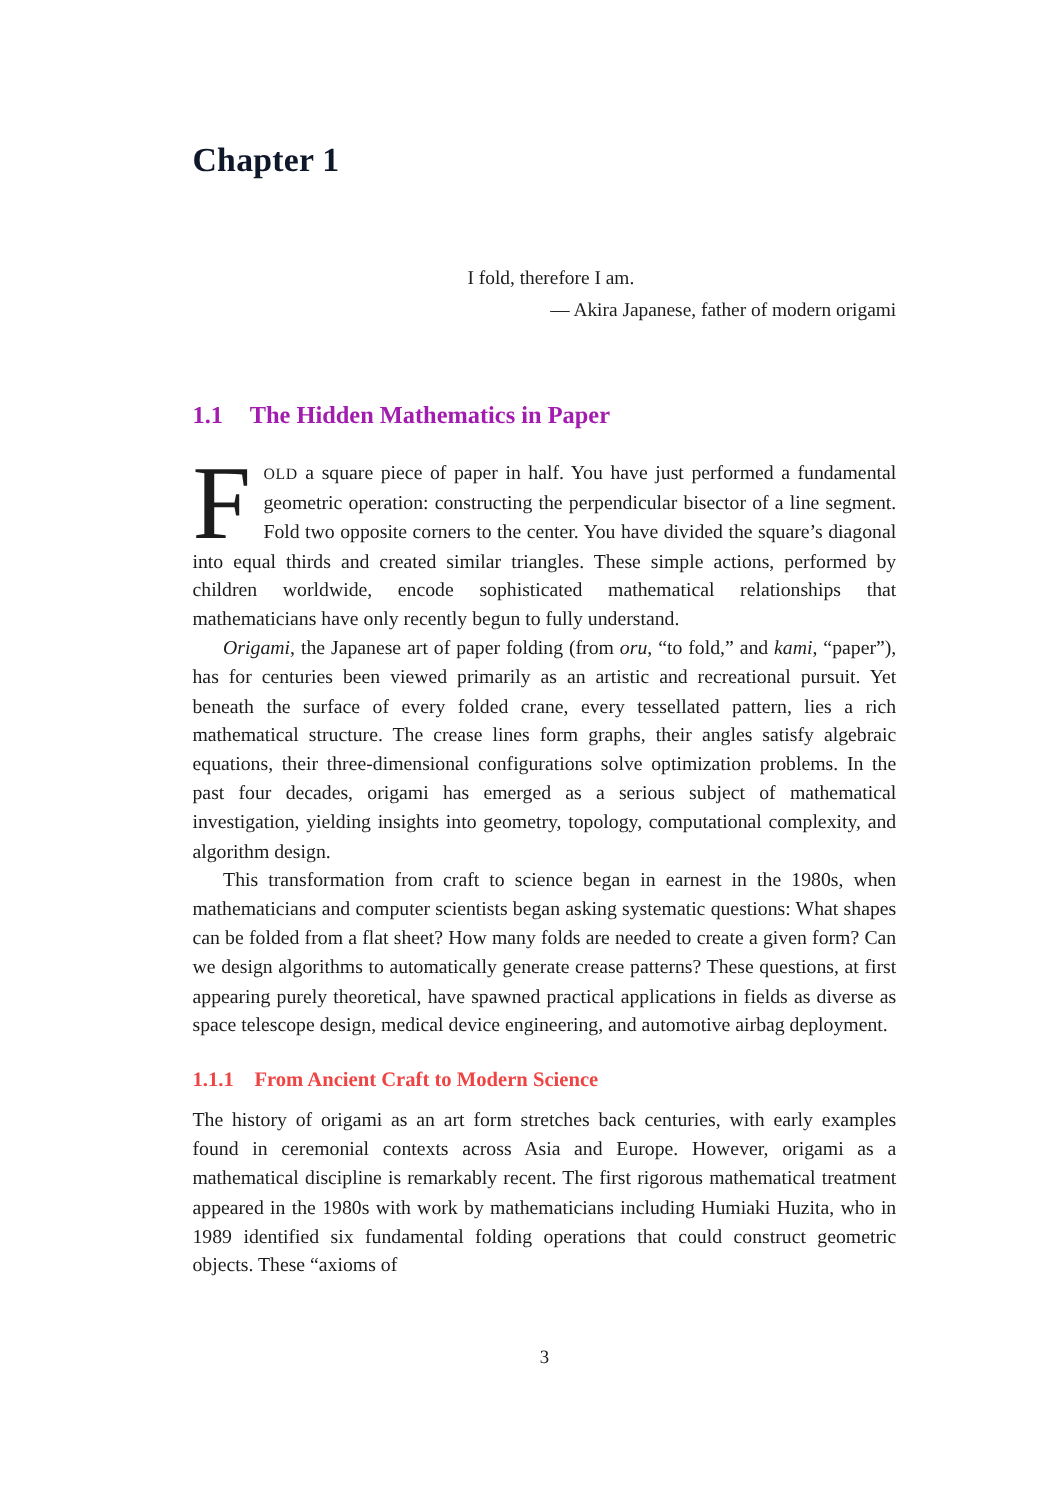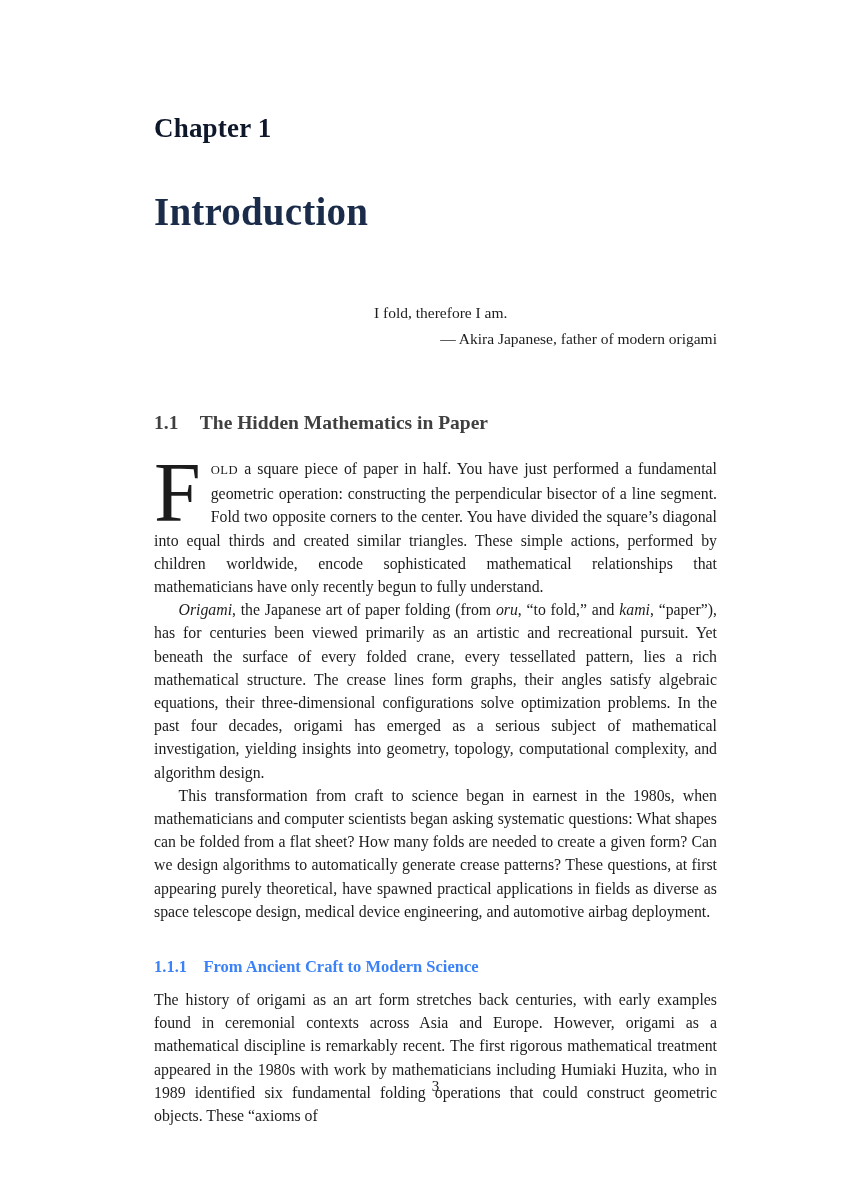--- a/index.html
+++ b/index.html
@@ -41,28 +41,28 @@
     margin: 66px 0 0 220px;
     font-size: 15.5px;
     line-height: 26px;
   }
   .epigraph-quote { text-align: left; }
   .epigraph-attrib { text-align: right; }
   .section-heading {
     margin: 60px 0 0 0;
     font-size: 19.5px;
     font-weight: bold;
-    color: #404040;
+    color: #a21caf;
   }
   .section-heading .sec-num { margin-right: 1.1em; }
   .subsection-heading {
-    margin: 34px 0 0 0;
+    margin: 22px 0 0 0;
     font-size: 16.5px;
     font-weight: bold;
-    color: #3b82f6;
+    color: #ef4444;
   }
   .subsection-heading .sec-num { margin-right: 1.0em; }
   .body-block { margin-top: 23px; }
   p.body-par {
     margin: 0;
     font-size: 15.8px;
     line-height: 23.2px;
     text-align: justify;
     color: #1c1c1c;
   }
@@ -91,21 +91,20 @@
   }
 </style>
 </head>
 <body>
 
 <div class="page">
   <div class="content">
 
     <div class="chapter-label">Chapter 1</div>
 
-    <h1 class="chapter-title">Introduction</h1>
 
     <div class="epigraph">
       <div class="epigraph-quote">I fold, therefore I am.</div>
       <div class="epigraph-attrib">— Akira Japanese, father of modern origami</div>
     </div>
 
     <h2 class="section-heading"><span class="sec-num">1.1</span><span class="sec-title">The Hidden Mathematics in Paper</span></h2>
 
     <div class="body-block">
       <p class="body-par"><span class="dropcap">F</span><span class="smallcaps">OLD</span><span> a square piece of paper in half. You have just performed a fundamental geometric operation: constructing the perpendicular bisector of a line segment. Fold two opposite corners to the center. You have divided the square’s diagonal into equal thirds and created similar triangles. These simple actions, performed by children worldwide, encode sophisticated mathematical relationships that mathematicians have only recently begun to fully understand.</span></p>

